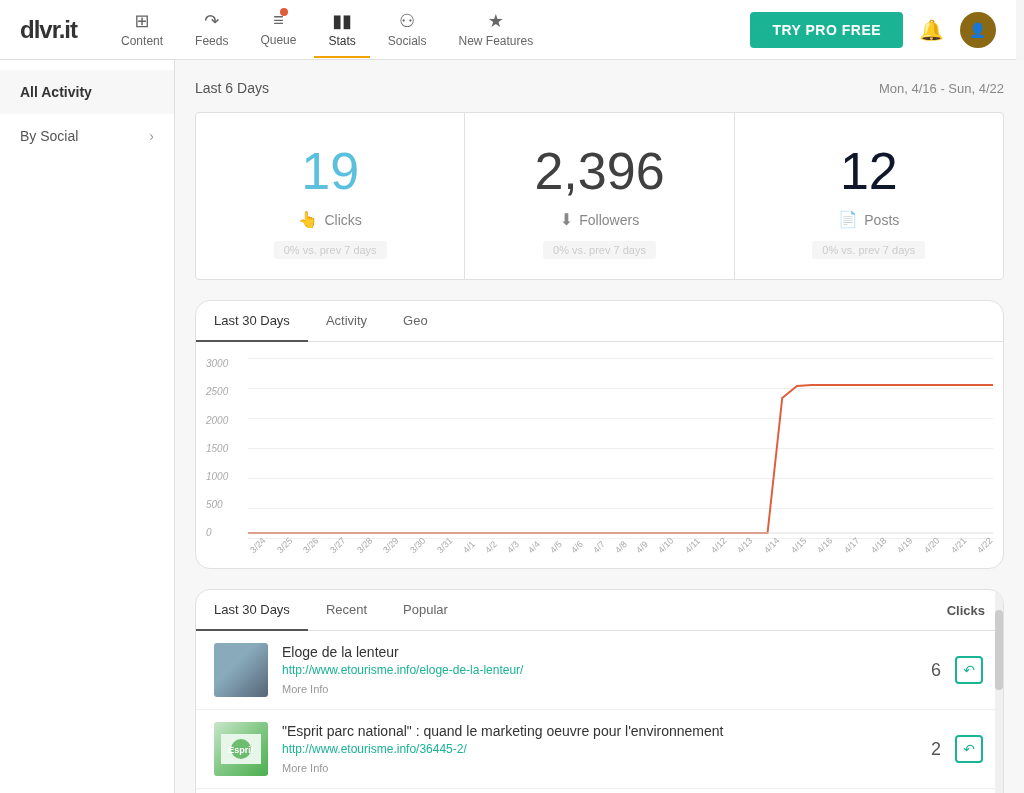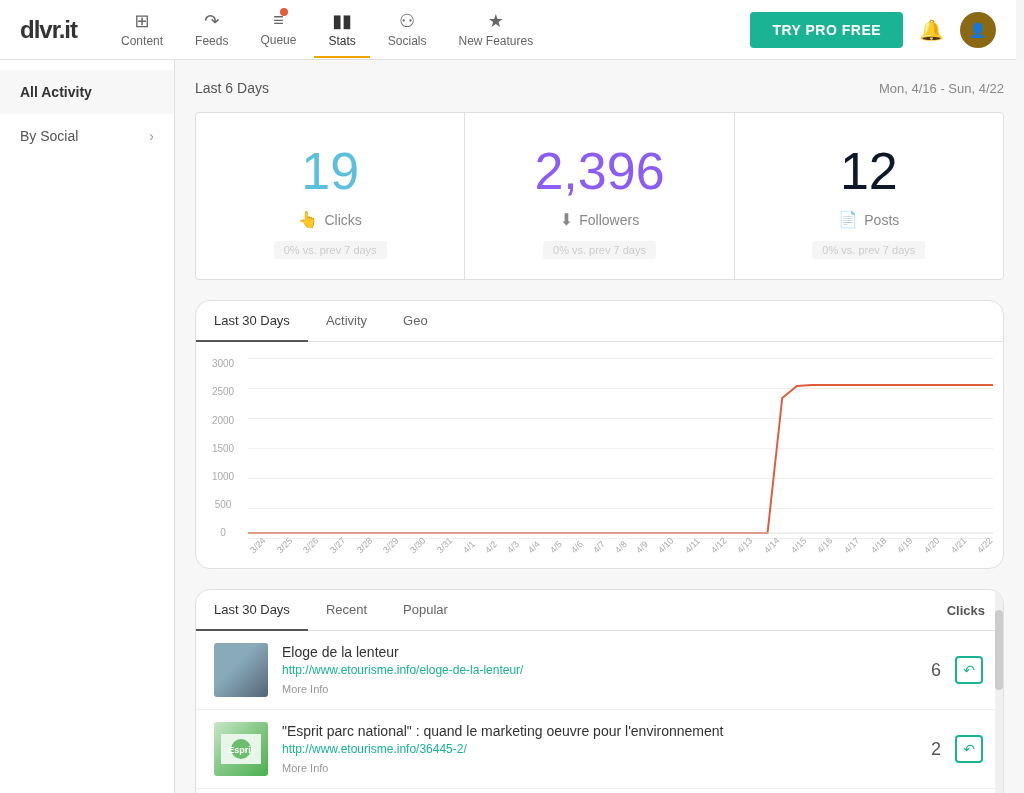--- a/index.html
+++ b/index.html
@@ -159,21 +159,21 @@
     }
     .stat-card:last-child { border-right: none; }
     .stat-number {
       font-size: 52px;
       font-weight: 300;
       line-height: 1.1;
       margin-bottom: 10px;
       margin-top: 6px;
     }
     .stat-number.clicks { color: #5bc0de; }
-    .stat-number.followers { color: #8b5cf6; }
+    .stat-number.followers { color: #404040; }
     .stat-number.posts { color: #0f172a; }
     .stat-label {
       display: flex;
       align-items: center;
       justify-content: center;
       gap: 6px;
       color: #888;
       font-size: 14px;
       margin-bottom: 12px;
     }
@@ -226,22 +226,23 @@
     }
     .y-axis {
       position: absolute;
       left: 0;
       top: 0;
       bottom: 20px;
       width: 40px;
       display: flex;
       flex-direction: column;
       justify-content: space-between;
-      align-items: center;
+      align-items: flex-start;
       padding-right: 6px;
+      font-style: italic;
     }
     .y-label {
       font-size: 10px;
       color: #aaa;
     }
     .chart-inner {
       position: absolute;
       left: 42px;
       right: 0;
       top: 0;

